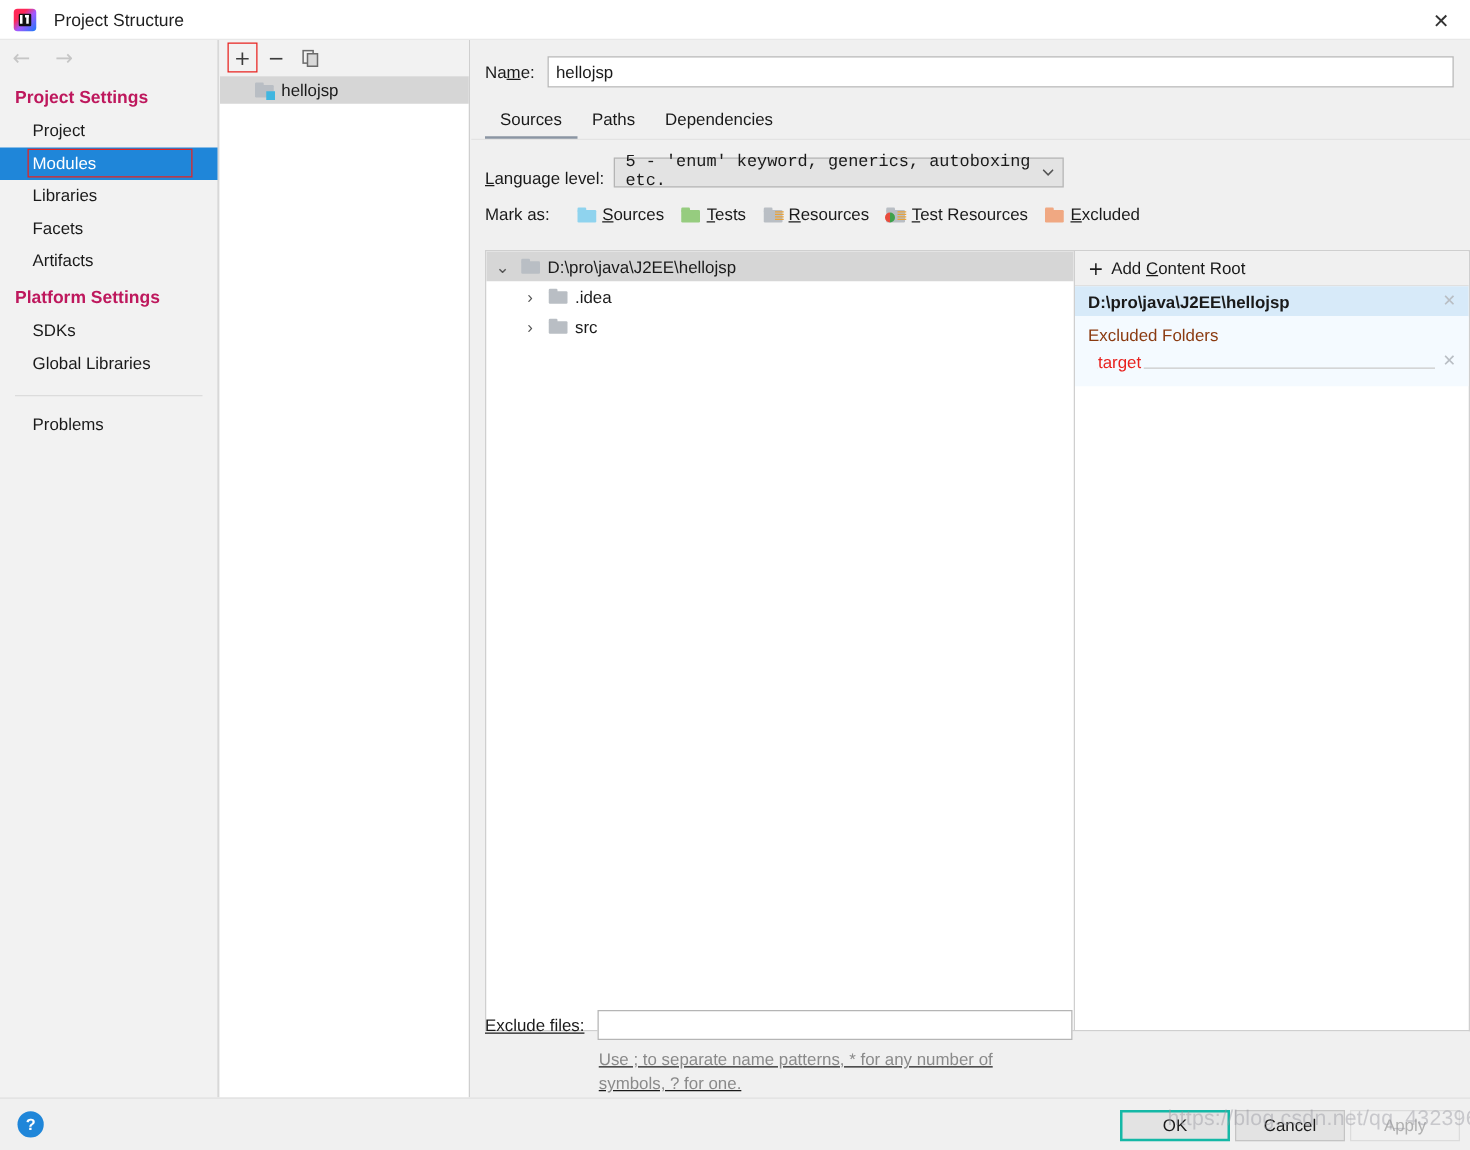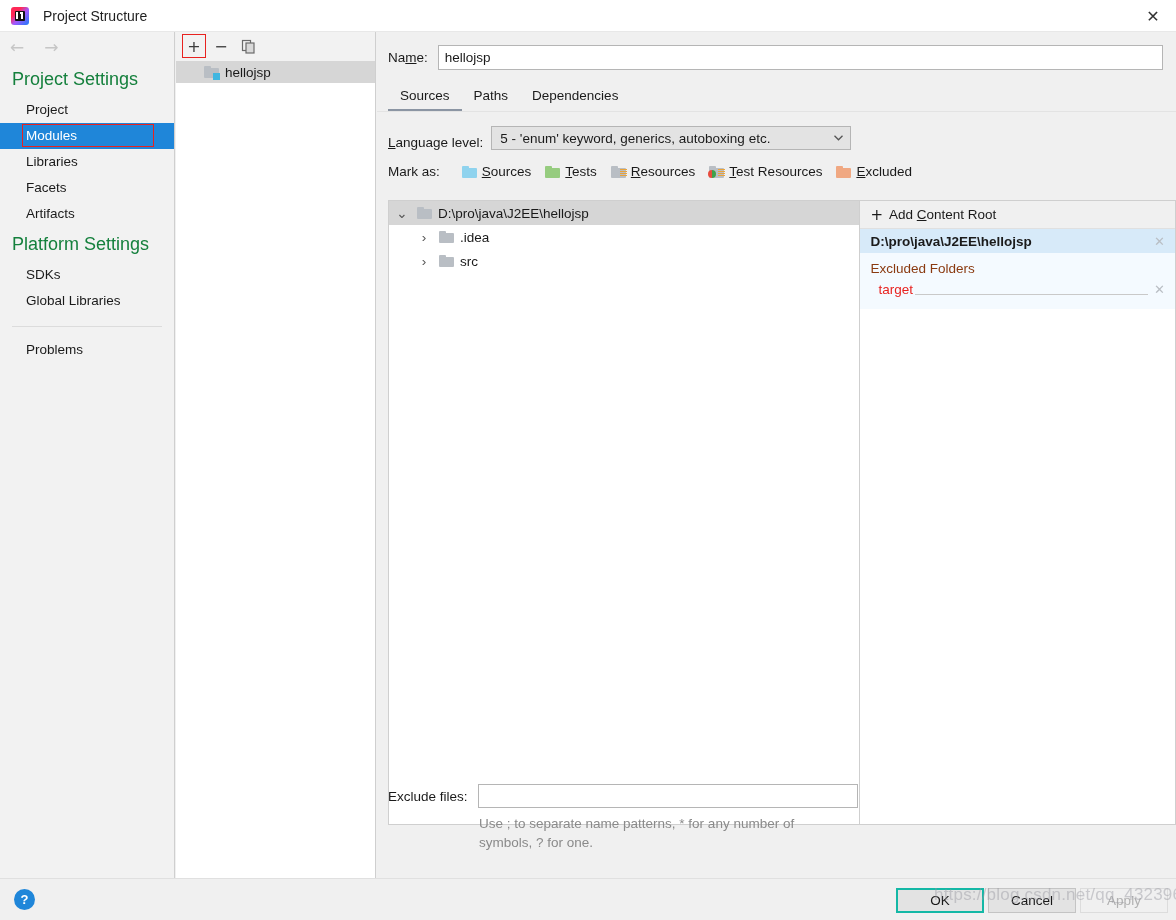--- a/index.html
+++ b/index.html
@@ -67,21 +67,21 @@
     background: #f2f2f2;
     border-right: 1px solid #cfcfcf;
   }
   .nav-arrows {
     height: 30px; display: flex; align-items: center;
     padding-left: 10px; gap: 20px;
     color: #c6c6c6; font-size: 17px; font-family: "DejaVu Sans", sans-serif;
   }
   .nav-arrows span { line-height: 1; }
   .side-group {
-    font-weight: normal; font-size: 18px; color: #15803d;
+    font-weight: bold; font-size: 14px; color: #be185d;
     padding: 7px 0 7px 12px;
   }
   .side-item {
     font-size: 13.5px; color: #1a1a1a;
     padding: 5px 0 5px 26px;
     position: relative;
     height: 26px; line-height: 16px;
   }
   .side-item.selected {
     background: #1f86d9; color: #ffffff;
@@ -167,21 +167,21 @@
   .tab.active { border-bottom: 2px solid #8b95a3; }
   .langrow {
     display: flex; align-items: flex-end;
     padding: 14px 0 0 11px; gap: 8px;
   }
   .langlabel { font-size: 13.5px; }
   .langcombo {
     width: 360px; height: 24px;
     background: #e3e3e3; border: 1px solid #b5b5b5;
     display: flex; align-items: center; padding-left: 8px;
-    font-size: 13.5px; position: relative;
+    font-size: 13.5px; position: relative; font-family: Liberation Mono, monospace;
   }
   .langcombo .chev {
     position: absolute; right: 7px; top: 50%;
     transform: translateY(-50%);
     width: 9px; height: 6px;
   }
   .markrow {
     display: flex; align-items: center;
     padding: 14px 0 0 11px; gap: 0;
     font-size: 13.5px;
@@ -264,22 +264,23 @@
     flex: 1; position: relative;
   }
   .excl-item .name span { position: relative; z-index: 2; background: #f4faff; padding-right: 2px; }
   .excl-item .name::after {
     content: ""; position: absolute; left: 0; right: 6px; bottom: 2px;
     border-bottom: 1px solid #c9c9c9; z-index: 1;
   }
 
   
   .excludefiles {
-    position: absolute; left: 11px; top: 752px;
+    position: absolute; left: 11px; top: 776px;
     width: 788px;
+    text-decoration: underline;
   }
   .ef-row { display: flex; align-items: center; gap: 10px; }
   .ef-label { font-size: 13.5px; }
   .ef-input {
     width: 380px; height: 24px;
     background: #ffffff; border: 1px solid #b5b5b5;
   }
   .ef-hint {
     color: #8a8a8a; font-size: 13.5px;
     margin: 6px 0 0 91px; width: 340px; line-height: 19px;

